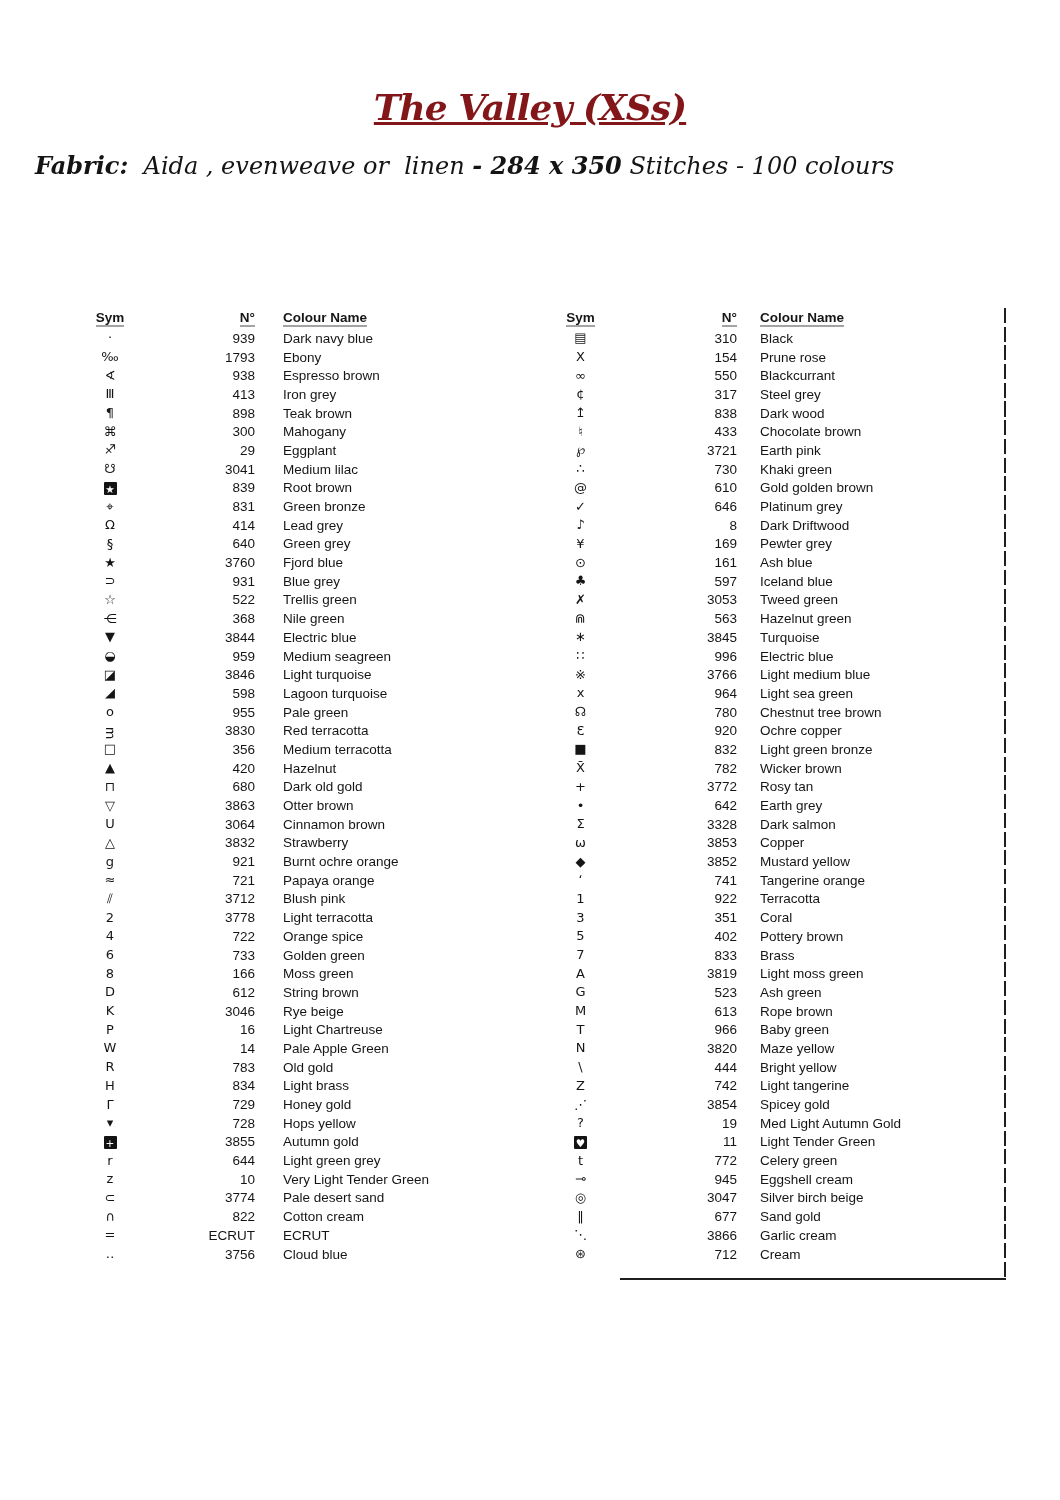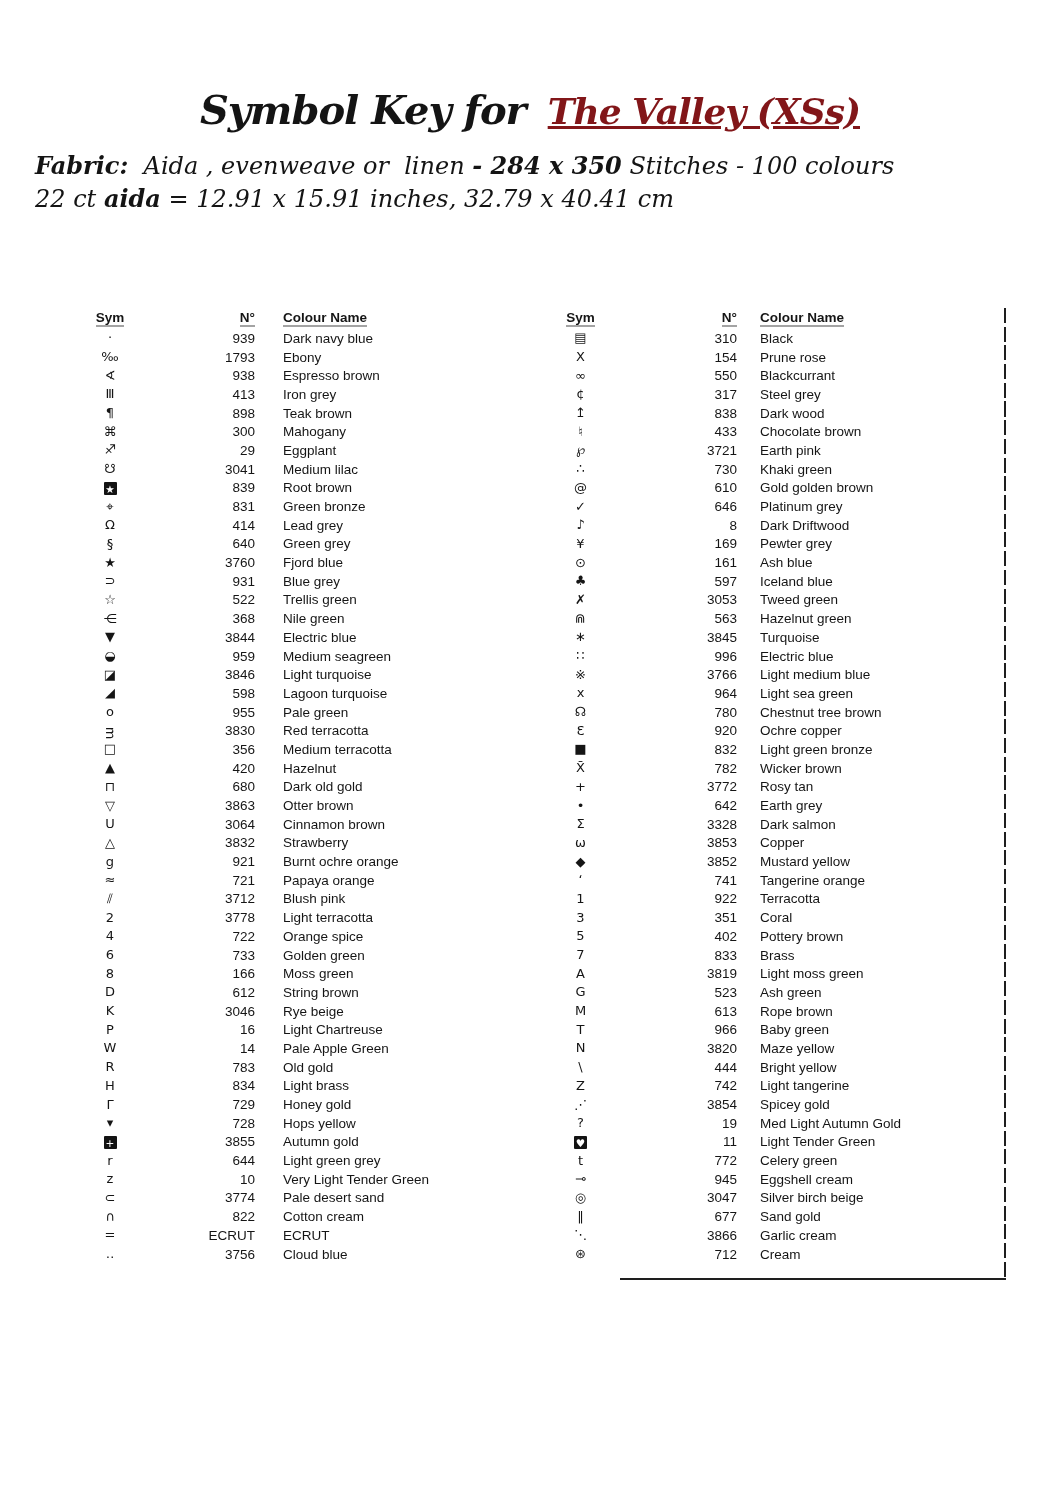--- a/index.html
+++ b/index.html
@@ -13,21 +13,21 @@
     position:absolute;top:86px;left:0;width:100%;
     display:flex;justify-content:center;align-items:baseline;gap:22px;
     font-family:"DejaVu Serif",serif;font-style:italic;font-weight:bold;
   }
   .t-black{font-size:40px;color:#141414;letter-spacing:-1px;}
   .t-red{font-size:36px;letter-spacing:-1px;text-decoration:underline;}
   
   .fabric{
     position:absolute;left:35px;top:150px;
     font-family:"DejaVu Serif",serif;font-style:italic;
-    font-size:24px;line-height:31.5px;color:#141414;
+    font-size:24px;line-height:31.5px;color:#141414;text-align:right;
   }
   .fline{white-space:pre;}
   .fb{font-weight:bold;}
   
   .stable{position:absolute;top:308px;}
   .lt{left:85px;width:470px;}
   .rt{left:558px;width:452px;}
   .thead{display:flex;align-items:center;height:20px;font-size:13.5px;font-weight:bold;}
   .hu{border-bottom:2px solid #a3a3a3;display:inline-block;padding-bottom:0px;}
   .sym-col{width:50px;text-align:center;}
@@ -48,27 +48,25 @@
   .vdash{
     position:absolute;left:1004px;top:308px;width:2px;height:972px;
     background:repeating-linear-gradient(to bottom,#1e1e1e 0 15px,transparent 15px 18.7px);
   }
   .bline{position:absolute;left:620px;top:1278px;width:386px;height:2px;background:#1e1e1e;}
 </style>
 </head>
 <body>
 
 <div class="title">
-  <span class="t-black">Symbol Key for</span>
   <span class="t-red" id="title-red" style="color: rgb(130, 22, 25);">The Valley (XSs)</span>
 </div>
 
 <div class="fabric" id="fabric">
     <div class="fline"><span class="fb">Fabric:</span><span>  Aida , evenweave or  linen </span><span class="fb">- 284 x 350</span><span> Stitches - 100 colours</span></div>
-    <div class="fline"><span>22 ct </span><span class="fb">aida</span><span> = 12.91 x 15.91 inches, 32.79 x 40.41 cm</span></div>
   </div>
 
 <div class="stable lt">
   <div class="thead">
     <span class="sym-col"><span class="hu">Sym</span></span>
     <span class="num-col"><span class="hu">N°</span></span>
     <span class="name-col"><span class="hu">Colour Name</span></span>
   </div>
   <div class="rows" id="col-left">
       <div class="trow">

